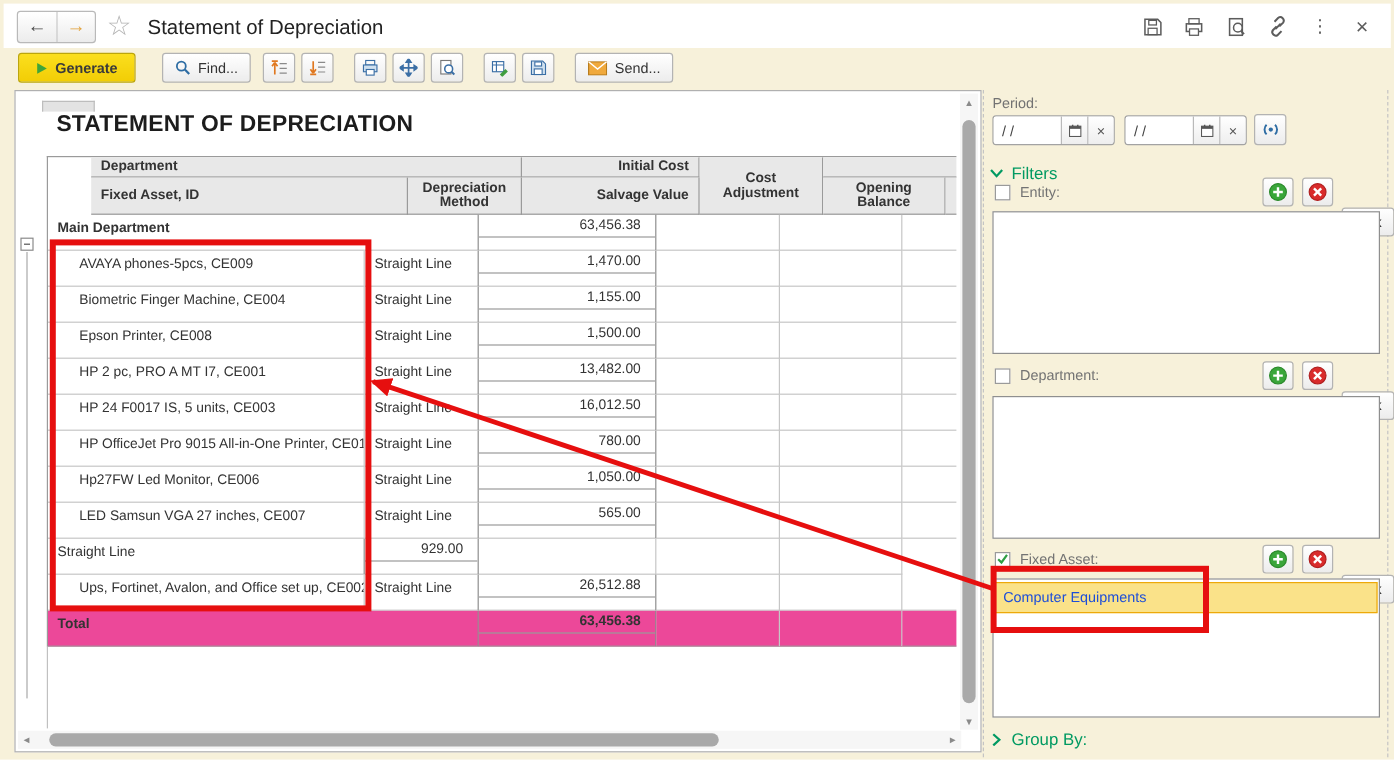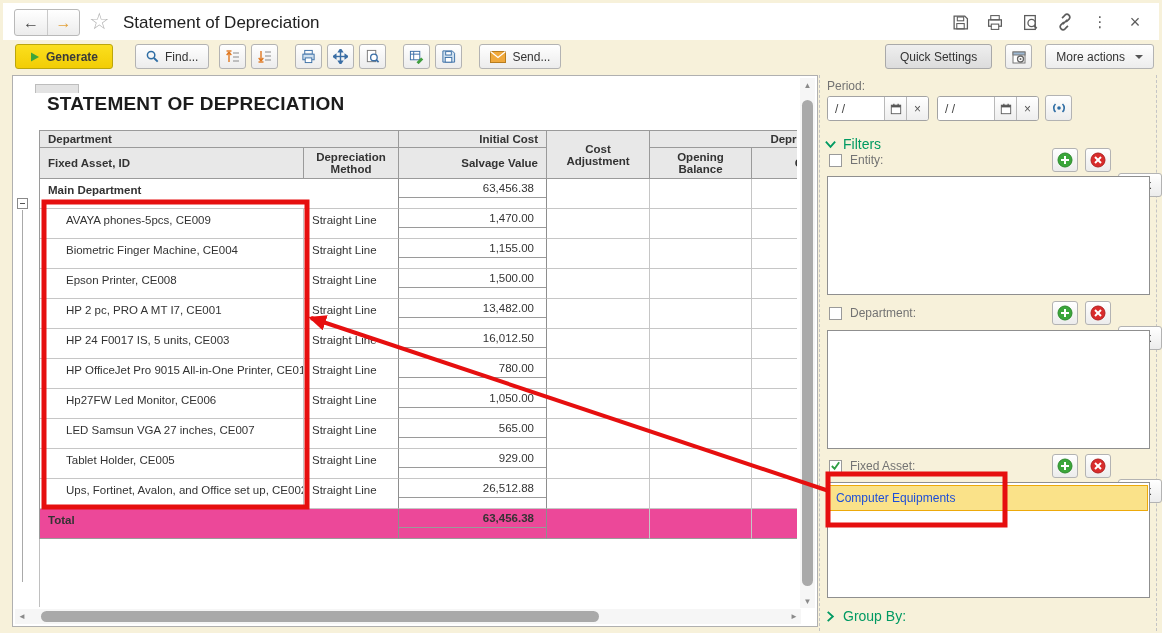--- a/index.html
+++ b/index.html
@@ -37,21 +37,21 @@
   .report { position:absolute; left:12px; top:75px; width:806px; height:552px; background:#fff; border:1px solid #b0b0b0; }
   .scroll-remnant { position:absolute; left:22px; top:8px; width:44px; height:9px; background:#e3e3e3; border:1px solid #bdbdbd; border-bottom:none; }
   .rpt-title { position:absolute; left:34px; top:17px; font-size:19px; font-weight:bold; color:#1c1c1c; letter-spacing:.2px; }
   .outline-toggle { position:absolute; left:4px; top:122px; width:11px; height:11px; border:1px solid #8a8a8a; background:#fff; cursor:pointer; }
   .outline-toggle::before { content:""; position:absolute; left:2px; right:2px; top:4px; border-top:1px solid #555; }
   .tree-line { position:absolute; left:9px; top:134px; height:372px; border-left:1px solid #a9a9a9; }
 
   .tbl { position:absolute; left:26px; top:54px; width:758px; overflow:hidden; font-size:11.5px; color:#333;
          border-left:1px solid #9a9a9a; border-top:1px solid #9a9a9a; background:#fff; }
   .grid { display:grid; grid-template-columns:264px 95px 148px 103px 102px 60px; }
-  .thead { grid-template-rows:17px 31px; }
+  .thead { grid-template-rows:17px 31px;margin-left:36px; }
   .th { background:#e8e8e8; border-right:1px solid #9a9a9a; border-bottom:1px solid #9a9a9a;
         font-weight:bold; display:flex; align-items:center; padding:0 8px; line-height:12px; }
   .th.c12 { grid-column:1/3; }
   .th.c56 { grid-column:5/7; justify-content:flex-end; }
   .th.rsp { grid-column:4; grid-row:1/3; justify-content:center; text-align:center; }
   .th.right { justify-content:flex-end; }
   .th.center { justify-content:center; text-align:center; }
   .trow { height:30px; }
   .td { border-right:1px solid #c6c6c6; border-bottom:1px solid #c6c6c6; line-height:20px; padding:1px 8px 0 8px; overflow:hidden; white-space:nowrap; }
   .td.name { padding-left:26px; }
@@ -222,37 +222,20 @@
           </svg>
       </button>
       <button class="btn">
         <svg width="16" height="12" viewBox="0 0 16 12">
             <rect x="0.5" y="0.5" width="15" height="11" fill="#f0a93c" stroke="#b87d1e"></rect>
             <path d="M0.5 0.5 L8 6.5 L15.5 0.5" fill="none" stroke="#fff" stroke-width="1.2"></path>
           </svg>
         <span>Send...</span>
       </button>
     </div>
-    <div class="tb-right">
-      <button class="btn qset">
-        <span>Quick Settings</span>
-      </button>
-      <button class="btn iconbtn">
-        <svg width="16" height="16" viewBox="0 0 16 16">
-            <rect x="2" y="3" width="12" height="11" fill="#fff" stroke="#777"></rect>
-            <rect x="2" y="3" width="12" height="3" fill="#9db8d2" stroke="#777"></rect>
-            <circle cx="9.5" cy="10" r="3" fill="none" stroke="#666" stroke-width="1.3"></circle>
-            <circle cx="9.5" cy="10" r="1" fill="#666"></circle>
-          </svg>
-      </button>
-      <button class="btn">
-        <span>More actions</span>
-        <span class="caret"></span>
-      </button>
-    </div>
   </div>
 
   <div class="report">
     <div class="scroll-remnant"></div>
     <div class="rpt-title">STATEMENT OF DEPRECIATION</div>
     <div class="outline-toggle"></div>
     <div class="tree-line"></div>
 
     <div class="tbl">
 
@@ -352,21 +335,20 @@
         <div class="td name">LED Samsun VGA 27 inches, CE007</div>
         <div class="td dk">Straight Line</div>
         <div class="td cost">
             <div class="cost-in">565.00</div>
           </div>
         <div class="td"></div>
           <div class="td"></div>
           <div class="td"></div>
       </div>
       <div class="grid trow">
-        <div class="td name">Tablet Holder, CE005</div>
         <div class="td dk">Straight Line</div>
         <div class="td cost">
             <div class="cost-in">929.00</div>
           </div>
         <div class="td"></div>
           <div class="td"></div>
           <div class="td"></div>
       </div>
       <div class="grid trow">
         <div class="td name">Ups, Fortinet, Avalon, and Office set up, CE002</div>

